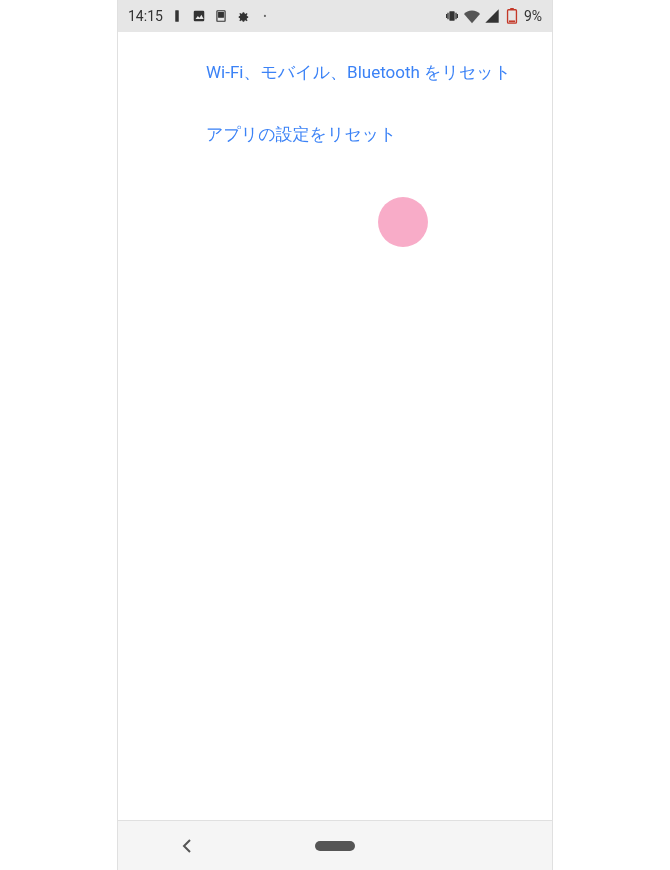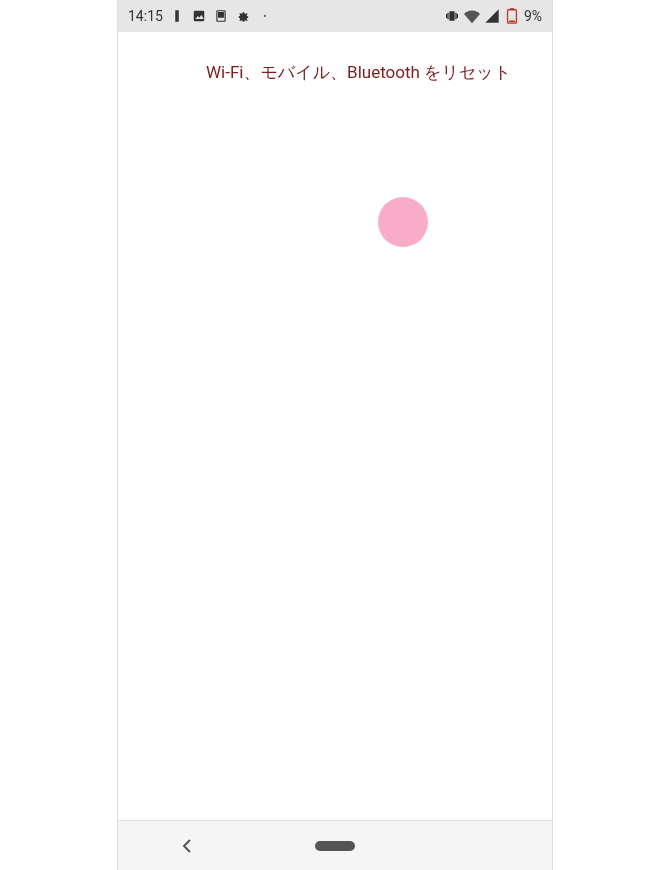--- a/index.html
+++ b/index.html
@@ -95,21 +95,21 @@
     .content {
       flex: 1;
       background: #fff;
       padding-top: 10px;
       position: relative;
     }
     .list-item {
       padding: 18px 20px 18px 88px;
       cursor: pointer;
       font-size: 17px;
-      color: #7f1d1d;
+      color: #3b82f6;
       line-height: 1.5;
     }
     .touch-indicator {
       position: absolute;
       width: 50px;
       height: 50px;
       background: #f590b5;
       border-radius: 50%;
       opacity: 0.75;
       pointer-events: none;
@@ -204,20 +204,23 @@
         </span>
         <span style="font-size:14px;">9%</span>
       </div>
     </div>
 
 
     <div class="content">
       <div class="list-item">
         <span>Wi-Fi、モバイル、Bluetooth をリセット</span>
       </div>
+      <div class="list-item">
+        <span>アプリの設定をリセット</span>
+      </div>
 
       <div class="touch-indicator" style="left:260px; top:165px;"></div>
     </div>
 
     <div class="nav-bar">
       <div class="nav-back">
         <svg width="12" height="16" viewBox="0 0 12 16" fill="none" stroke="#555" stroke-width="2">
           <polyline points="9,2 3,8 9,14"></polyline>
         </svg>
       </div>

